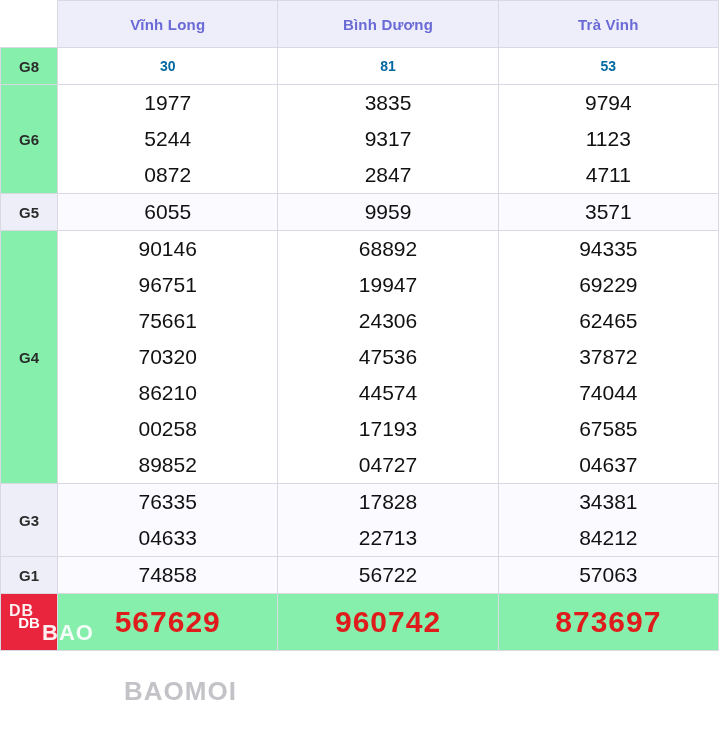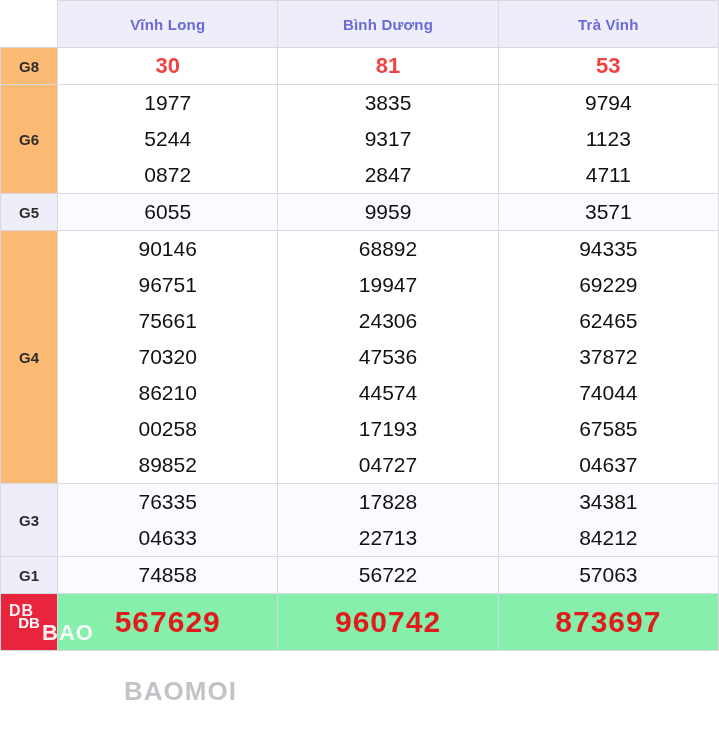--- a/index.html
+++ b/index.html
@@ -35,41 +35,41 @@
     height: 46px;
     letter-spacing: .2px;
   }
   thead th.corner {
     background: #ffffff;
     border-top: 1px solid #ffffff;
     border-left: 1px solid #ffffff;
   }
 
   tbody td.label {
-    background: #fdba74;
+    background: #86efac;
     color: #2b2b2b;
     font-size: 15px;
     font-weight: bold;
   }
   tbody tr.alt td.label { background: #eeeef8; }
 
   tbody td.nums {
     background: #ffffff;
     font-size: 21px;
     color: #111111;
     line-height: 36px;
   }
   tbody tr.alt td.nums { background: #fafaff; }
 
   tbody td.nums .n {
     display: block;
     height: 36px;
   }
 
-  tr.g8 td.nums, tr.g8 .n { color: #ef4444; font-weight: bold; font-size: 22px; }
+  tr.g8 td.nums, tr.g8 .n { color: #0369a1; font-weight: bold; font-size: 14px; }
 
   tr.special td.label {
     background: #e8253c;
     color: #ffffff;
     font-weight: bold;
     font-size: 15px;
     position: relative;
   }
   tr.special td.nums {
     background: #86efac;

